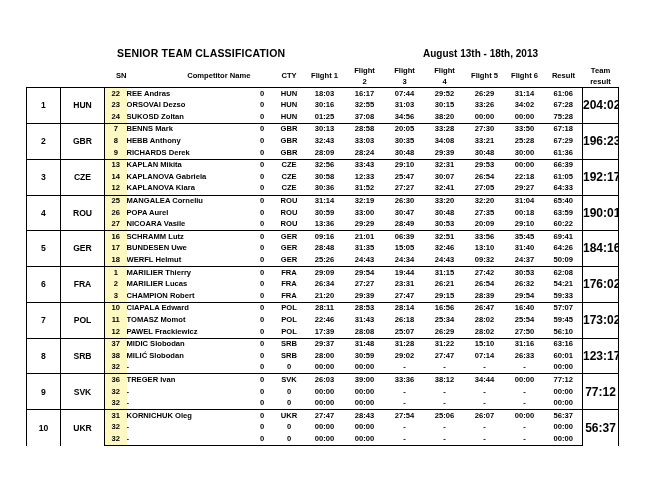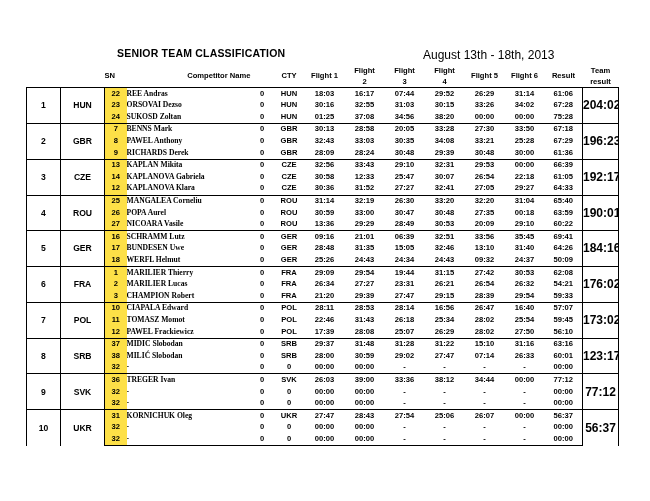--- a/index.html
+++ b/index.html
@@ -34,22 +34,22 @@
     top: 0;
     font-size: 10.5px;
     font-weight: bold;
     letter-spacing: 0.2px;
     white-space: nowrap;
   }
   .doc-date {
     position: absolute;
     left: 423px;
     top: 1px;
-    font-size: 12px;
-    font-weight: normal;
+    font-size: 10px;
+    font-weight: bold;
     white-space: nowrap;
   }
   
   .table-wrap {
     position: absolute;
     left: 26px;
     top: 66px;
     width: 592px;
   }
   table.results {
@@ -71,21 +71,21 @@
   
   thead th {
     font-size: 7.6px;
     font-weight: bold;
     vertical-align: bottom;
     padding-bottom: 1px;
     height: 30px;
     border: none;
     background: #ffffff;
   }
-  th.h-sn       { text-align: left; }
+  th.h-sn       { text-align: right; }
   th.h-name     { text-align: right; padding-left: 4px; }
   th.h-zero     { text-align: center; }
   th.h-cty      { text-align: center; }
   th.h-flight   { text-align: center; }
   th.h-result   { text-align: center; }
   th.h-team     { text-align: center; padding-left: 7px; vertical-align: bottom; }
   th.h-rank, th.h-country { border: none; }
 
   
   td.c-rank {
@@ -94,27 +94,26 @@
     border-left: 1.1px solid #000;
     border-right: 1.1px solid #000;
   }
   td.c-country {
     text-align: center;
     font-size: 8.6px;
     border-right: 1.1px solid #000;
   }
   td.c-sn {
     text-align: center;
-    background: #fde047;
+    background: #fef9c3;
     font-size: 7.6px;
   }
   td.c-name {
     text-align: left;
     padding-left: 4px;
-    font-family: Liberation Serif, serif;
   }
   td.c-zero  { text-align: center; }
   td.c-cty   { text-align: center; }
   td.c-fl    { text-align: center; }
   td.c-res   { text-align: center; }
   td.c-team  {
     text-align: center;
     font-size: 12px;
     border-left: 1.1px solid #000;
     border-right: 1.1px solid #000;
@@ -239,21 +238,21 @@
             <td class="c-fl">28:58</td>
             <td class="c-fl">20:05</td>
             <td class="c-fl">33:28</td>
             <td class="c-fl">27:30</td>
             <td class="c-fl">33:50</td>
             <td class="c-res">67:18</td>
             <td class="c-team" rowspan="3">196:23</td>
           </tr>
           <tr>
             <td class="c-sn">8</td>
-            <td class="c-name">PAWEL Anthony</td>
+            <td class="c-name">HEBB Anthony</td>
             <td class="c-zero">0</td>
             <td class="c-cty">GBR</td>
             <td class="c-fl">32:43</td>
             <td class="c-fl">33:03</td>
             <td class="c-fl">30:35</td>
             <td class="c-fl">34:08</td>
             <td class="c-fl">33:21</td>
             <td class="c-fl">25:28</td>
             <td class="c-res">67:29</td>
           </tr>

